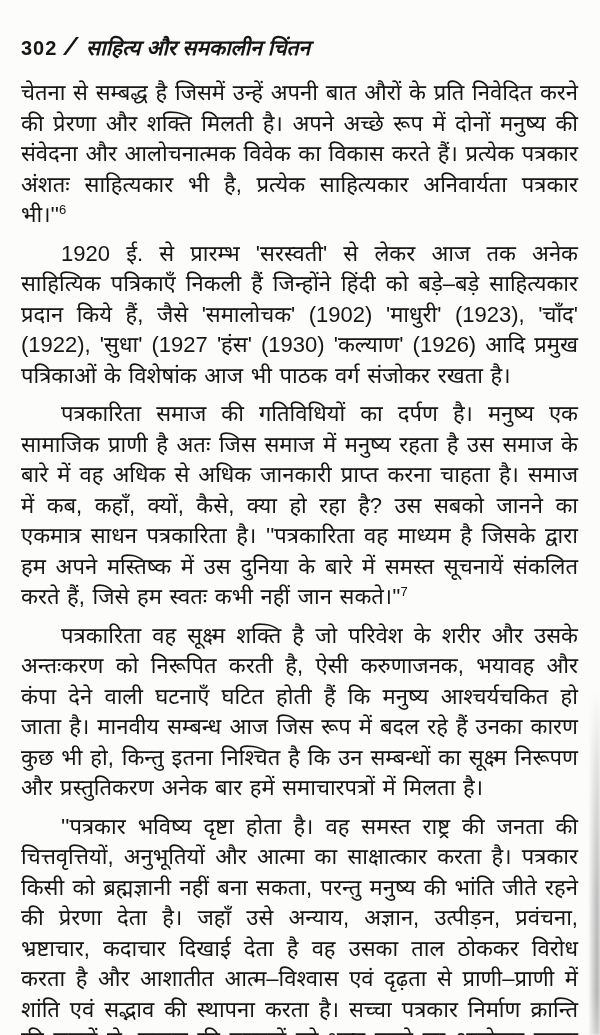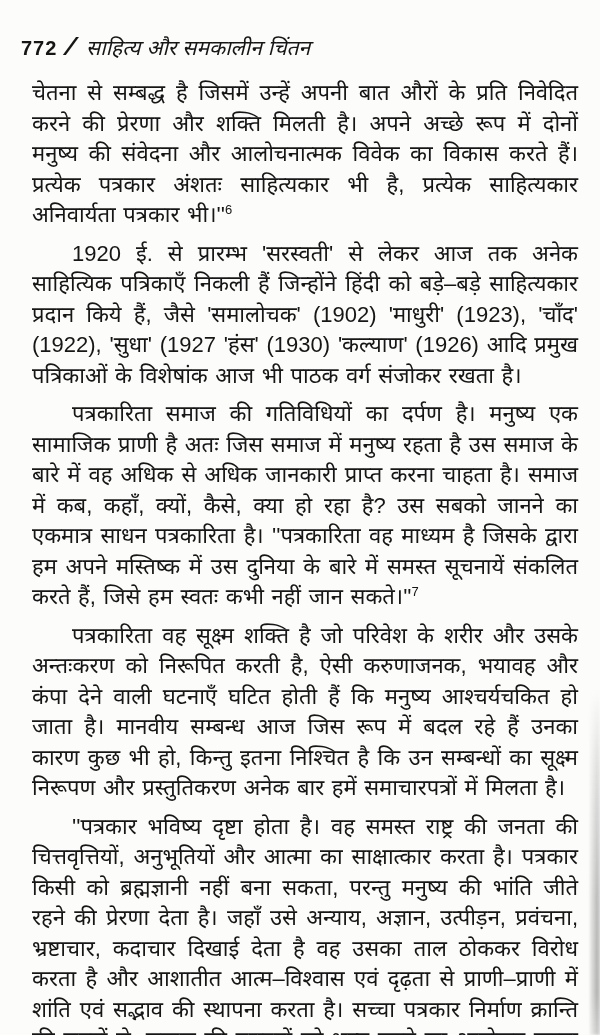--- a/index.html
+++ b/index.html
@@ -31,36 +31,36 @@
   }
   .header-slash {
     display: inline-block;
     font-style: italic;
     font-size: 24px;
     transform: scaleX(1.6);
     margin: 0 12px 0 10px;
     font-weight: 400;
   }
   .running-title {
-    font-weight: 400;
+    font-weight: 700;
     font-style: italic;
     font-size: 21px;
   }
   .body-text {
     position: absolute;
     top: 78px;
     left: 21px;
     right: 22px;
     font-size: 22px;
     line-height: 30.5px;
     text-align: justify;
     word-spacing: 1.5px;
   }
   .para {
-    margin: 0 0 8px 11px;
+    margin: 0 0 8px 0;
   }
   .para.indent {
     text-indent: 40px;
   }
   .bold {
     font-weight: 400;
   }
   .sup {
     font-size: 13px;
     vertical-align: super;
@@ -84,21 +84,21 @@
     filter: blur(1.5px);
     pointer-events: none;
   }
 </style>
 </head>
 <body>
 
 <div class="page">
 
   <div class="header">
-    <span class="page-num">772</span><span class="header-slash">/</span><span class="running-title">साहित्य और समकालीन चिंतन</span>
+    <span class="page-num">302</span><span class="header-slash">/</span><span class="running-title">साहित्य और समकालीन चिंतन</span>
   </div>
 
   <div class="body-text">
       <p class="para"><span class="">चेतना से सम्बद्ध है जिसमें उन्हें अपनी बात औरों के प्रति निवेदित करने की प्रेरणा और शक्ति मिलती है। अपने अच्छे रूप में दोनों मनुष्य की संवेदना और आलोचनात्मक विवेक का विकास करते हैं। प्रत्येक पत्रकार अंशतः साहित्यकार भी है, प्रत्येक साहित्यकार अनिवार्यता पत्रकार भी।''</span><span class="sup">6</span></p>
       <p class="para indent"><span class="">1920 ई. से प्रारम्भ </span><span class="bold">'सरस्वती'</span><span class=""> से लेकर आज तक अनेक साहित्यिक पत्रिकाएँ निकली हैं जिन्होंने हिंदी को बड़े–बड़े </span><span class="bold">साहित्यकार</span><span class=""> प्रदान किये हैं, जैसे </span><span class="bold">'समालोचक'</span><span class=""> (1902) </span><span class="bold">'माधुरी'</span><span class=""> (1923), </span><span class="bold">'चाँद'</span><span class=""> (1922), </span><span class="bold">'सुधा'</span><span class=""> (1927 </span><span class="bold">'हंस'</span><span class=""> (1930) </span><span class="bold">'कल्याण'</span><span class=""> (1926) आदि प्रमुख पत्रिकाओं के विशेषांक आज भी पाठक वर्ग संजोकर रखता है।</span></p>
       <p class="para indent"><span class="">पत्रकारिता समाज की गतिविधियों का दर्पण है। मनुष्य एक सामाजिक प्राणी है अतः जिस समाज में मनुष्य रहता है उस समाज के बारे में वह अधिक से अधिक जानकारी प्राप्त करना चाहता है। समाज में कब, कहाँ, क्यों, कैसे, क्या हो रहा है? उस सबको जानने का एकमात्र साधन पत्रकारिता है। ''पत्रकारिता वह माध्यम है जिसके द्वारा हम अपने मस्तिष्क में उस दुनिया के बारे में समस्त सूचनायें संकलित करते हैं, जिसे हम स्वतः कभी नहीं जान सकते।''</span><span class="sup">7</span></p>
       <p class="para indent"><span class="">पत्रकारिता वह सूक्ष्म शक्ति है जो परिवेश के शरीर और उसके अन्तःकरण को निरूपित करती है, ऐसी करुणाजनक, भयावह और कंपा देने वाली घटनाएँ घटित होती हैं कि मनुष्य आश्चर्यचकित हो जाता है। मानवीय सम्बन्ध आज जिस रूप में बदल रहे हैं उनका कारण कुछ भी हो, किन्तु इतना निश्चित है कि उन सम्बन्धों का सूक्ष्म निरूपण और प्रस्तुतिकरण अनेक बार हमें समाचारपत्रों में मिलता है।</span></p>
       <p class="para indent"><span class="">''पत्रकार भविष्य दृष्टा होता है। वह समस्त राष्ट्र की जनता की चित्तवृत्तियों, अनुभूतियों और आत्मा का साक्षात्कार करता है। पत्रकार किसी को ब्रह्मज्ञानी नहीं बना सकता, परन्तु मनुष्य की भांति जीते रहने की प्रेरणा देता है। जहाँ उसे अन्याय, अज्ञान, उत्पीड़न, प्रवंचना, भ्रष्टाचार, कदाचार दिखाई देता है वह उसका ताल ठोककर विरोध करता है और आशातीत आत्म–विश्वास एवं दृढ़ता से प्राणी–प्राणी में शांति एवं सद्भाव की स्थापना करता है। सच्चा पत्रकार निर्माण क्रान्ति की लपटों से, समाज की बुराइयों को भस्म करने का आयोजन करता है। पत्रकार ऐसे समाज</span></p>
     </div>
 

